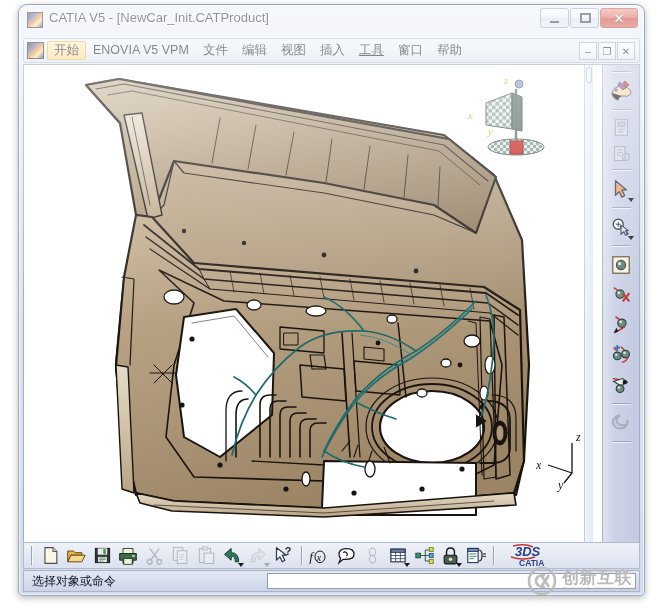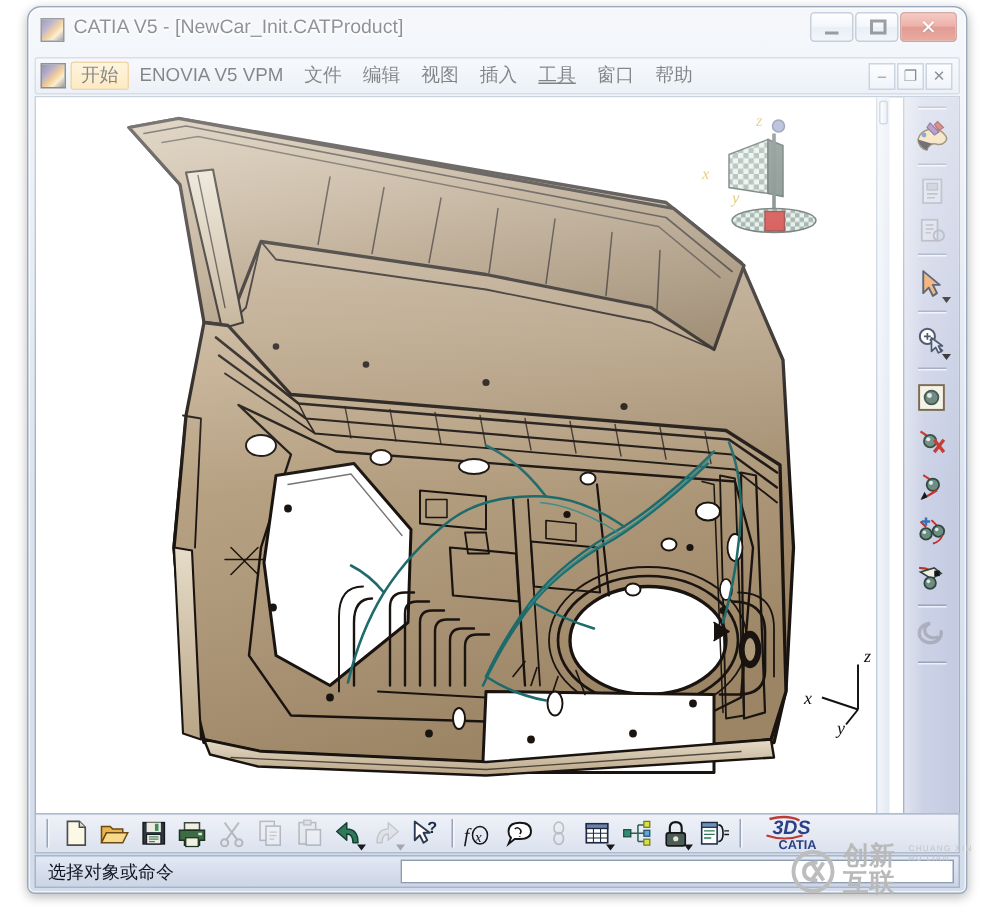--- a/index.html
+++ b/index.html
@@ -208,21 +208,21 @@
   }
 
   
   #watermark {
     position: absolute; left: 527px; top: 560px;
     width: 124px; height: 42px;
     display: flex; align-items: center; gap: 5px;
     pointer-events: none;
   }
   #wm-mark { position: relative; width: 30px; height: 30px; flex: 0 0 30px; }
-  #wm-text { display: flex; flex-direction: row; }
+  #wm-text { display: flex; flex-direction: column; }
   #wm-cn {
     font-size: 17px; color: #b9b9b9; letter-spacing: .5px; line-height: 1.05;
     font-family: "DejaVu Sans", sans-serif; font-weight: bold;
   }
   #wm-en {
     font-size: 5.4px; color: #c4c4c4; letter-spacing: .9px; line-height: 1.3;
     font-family: "Liberation Sans", sans-serif;
   }
 </style>
 </head>

